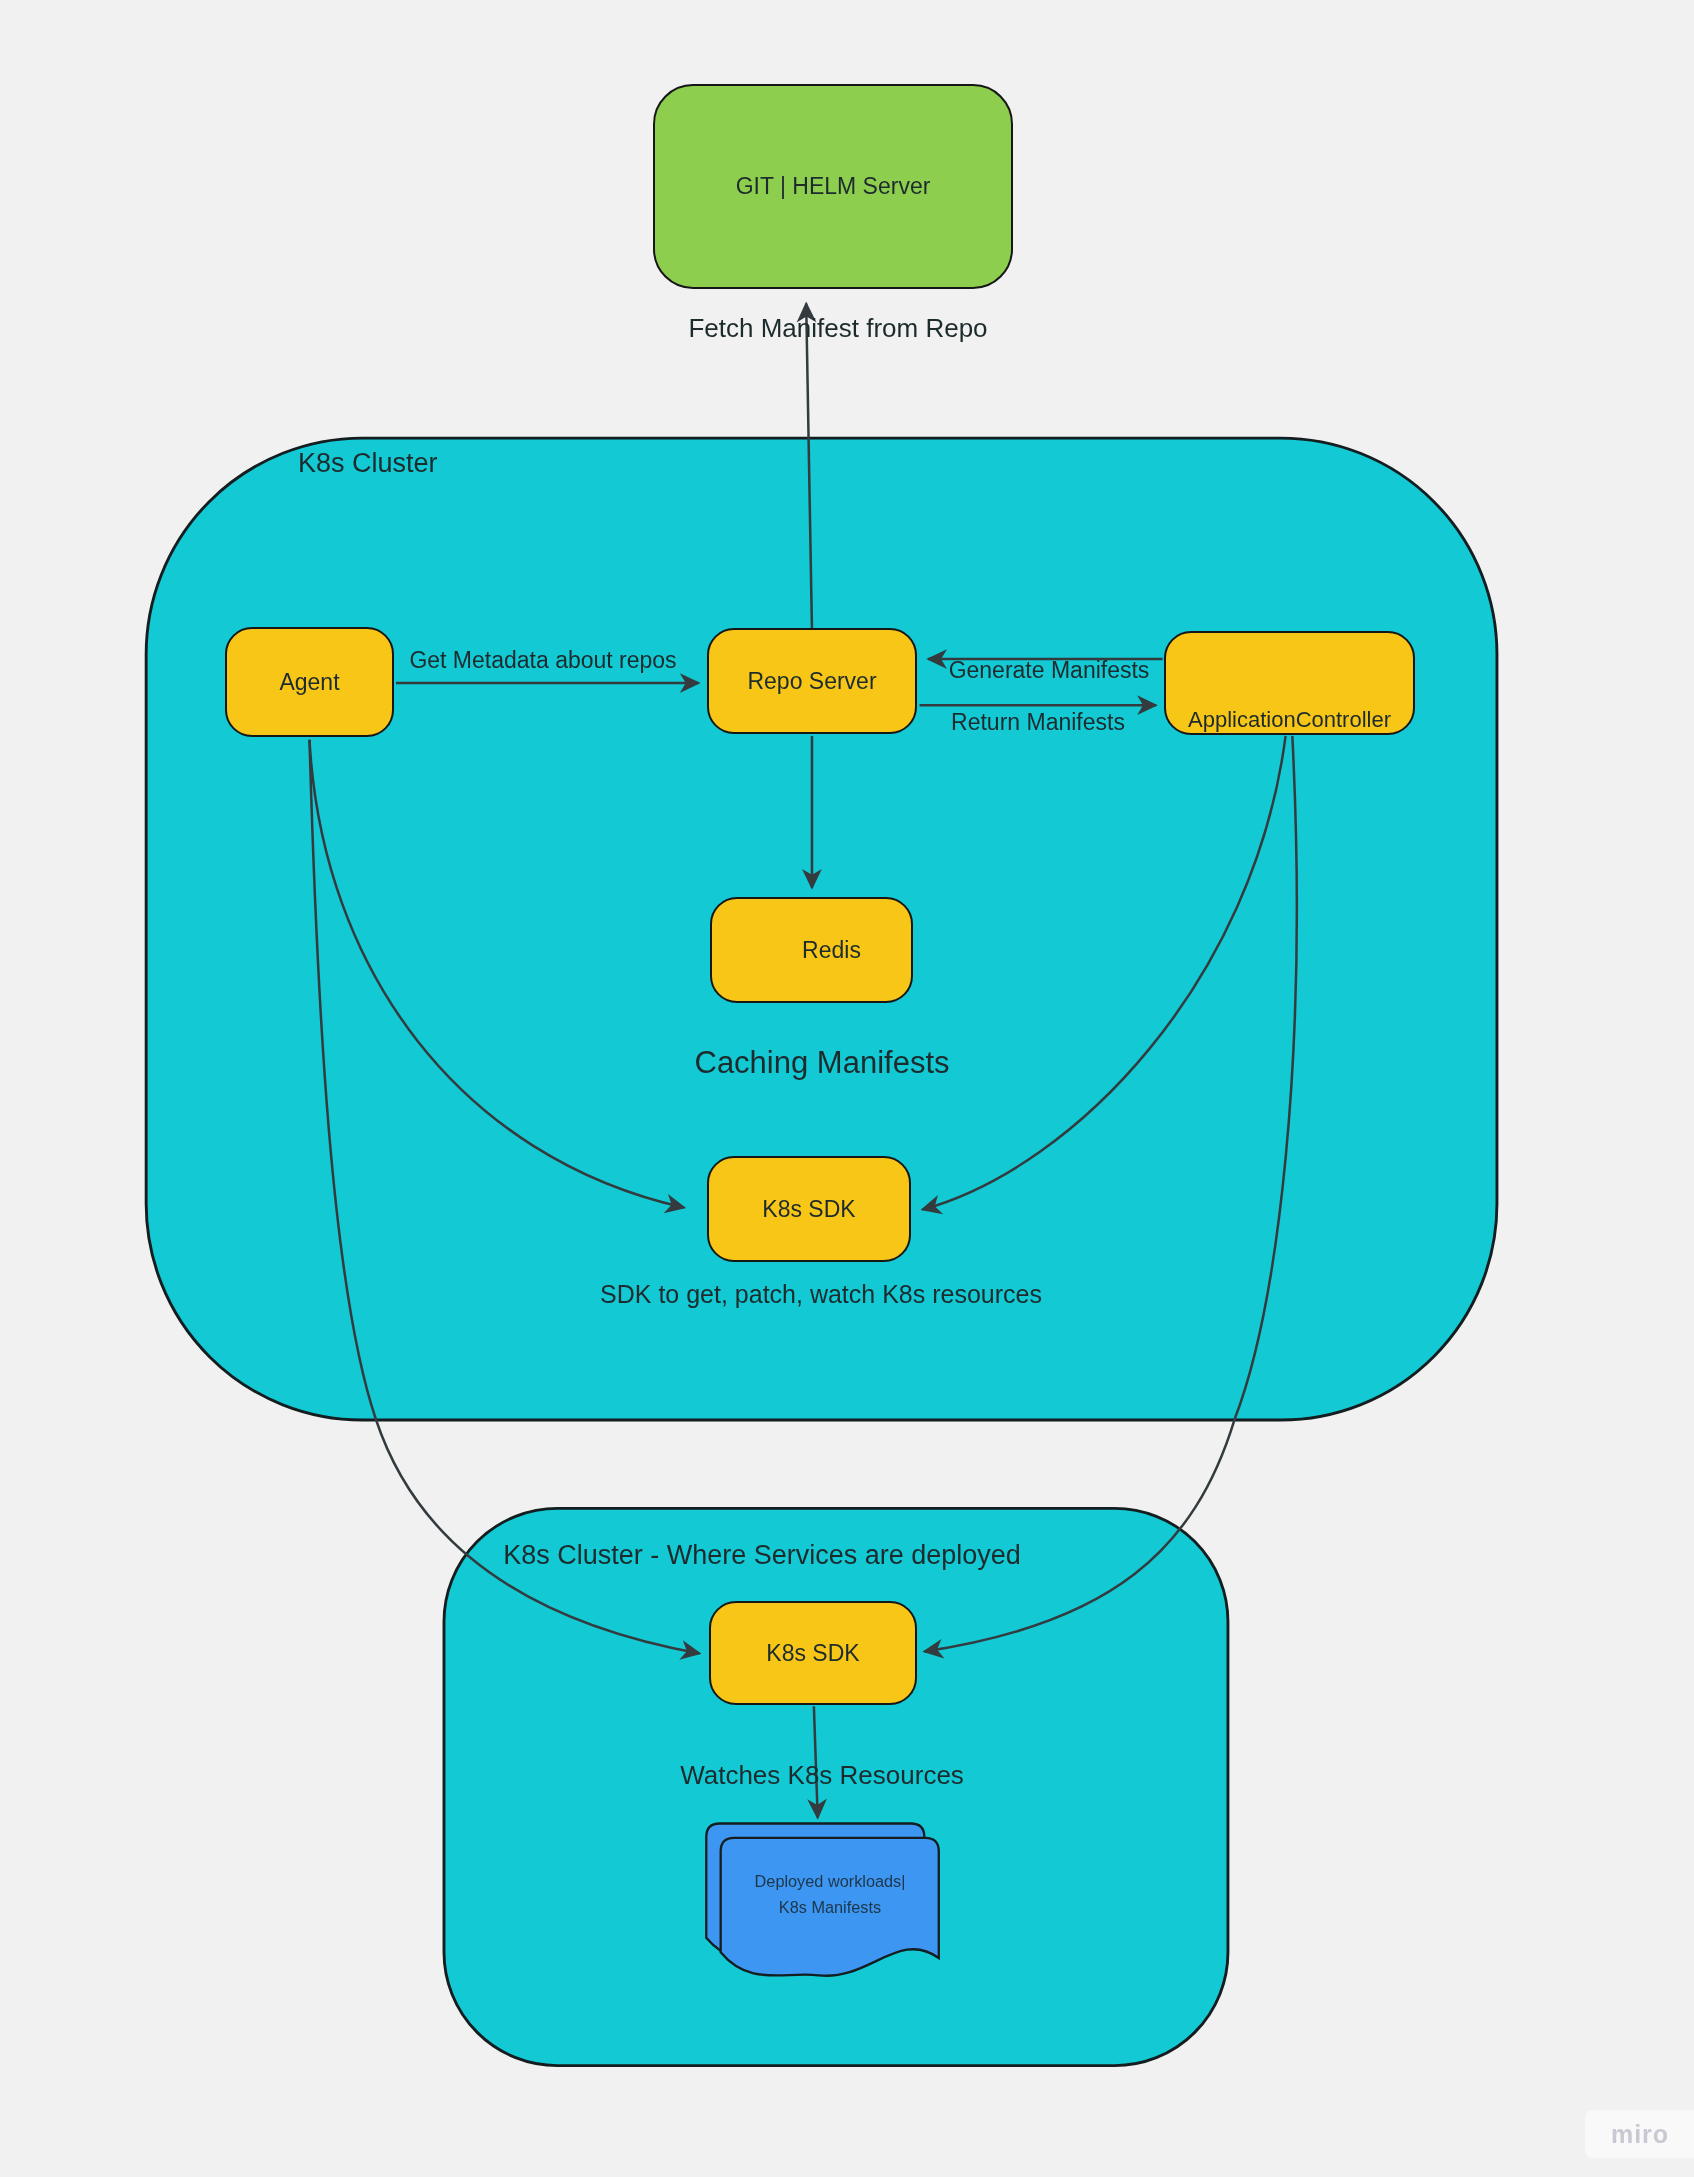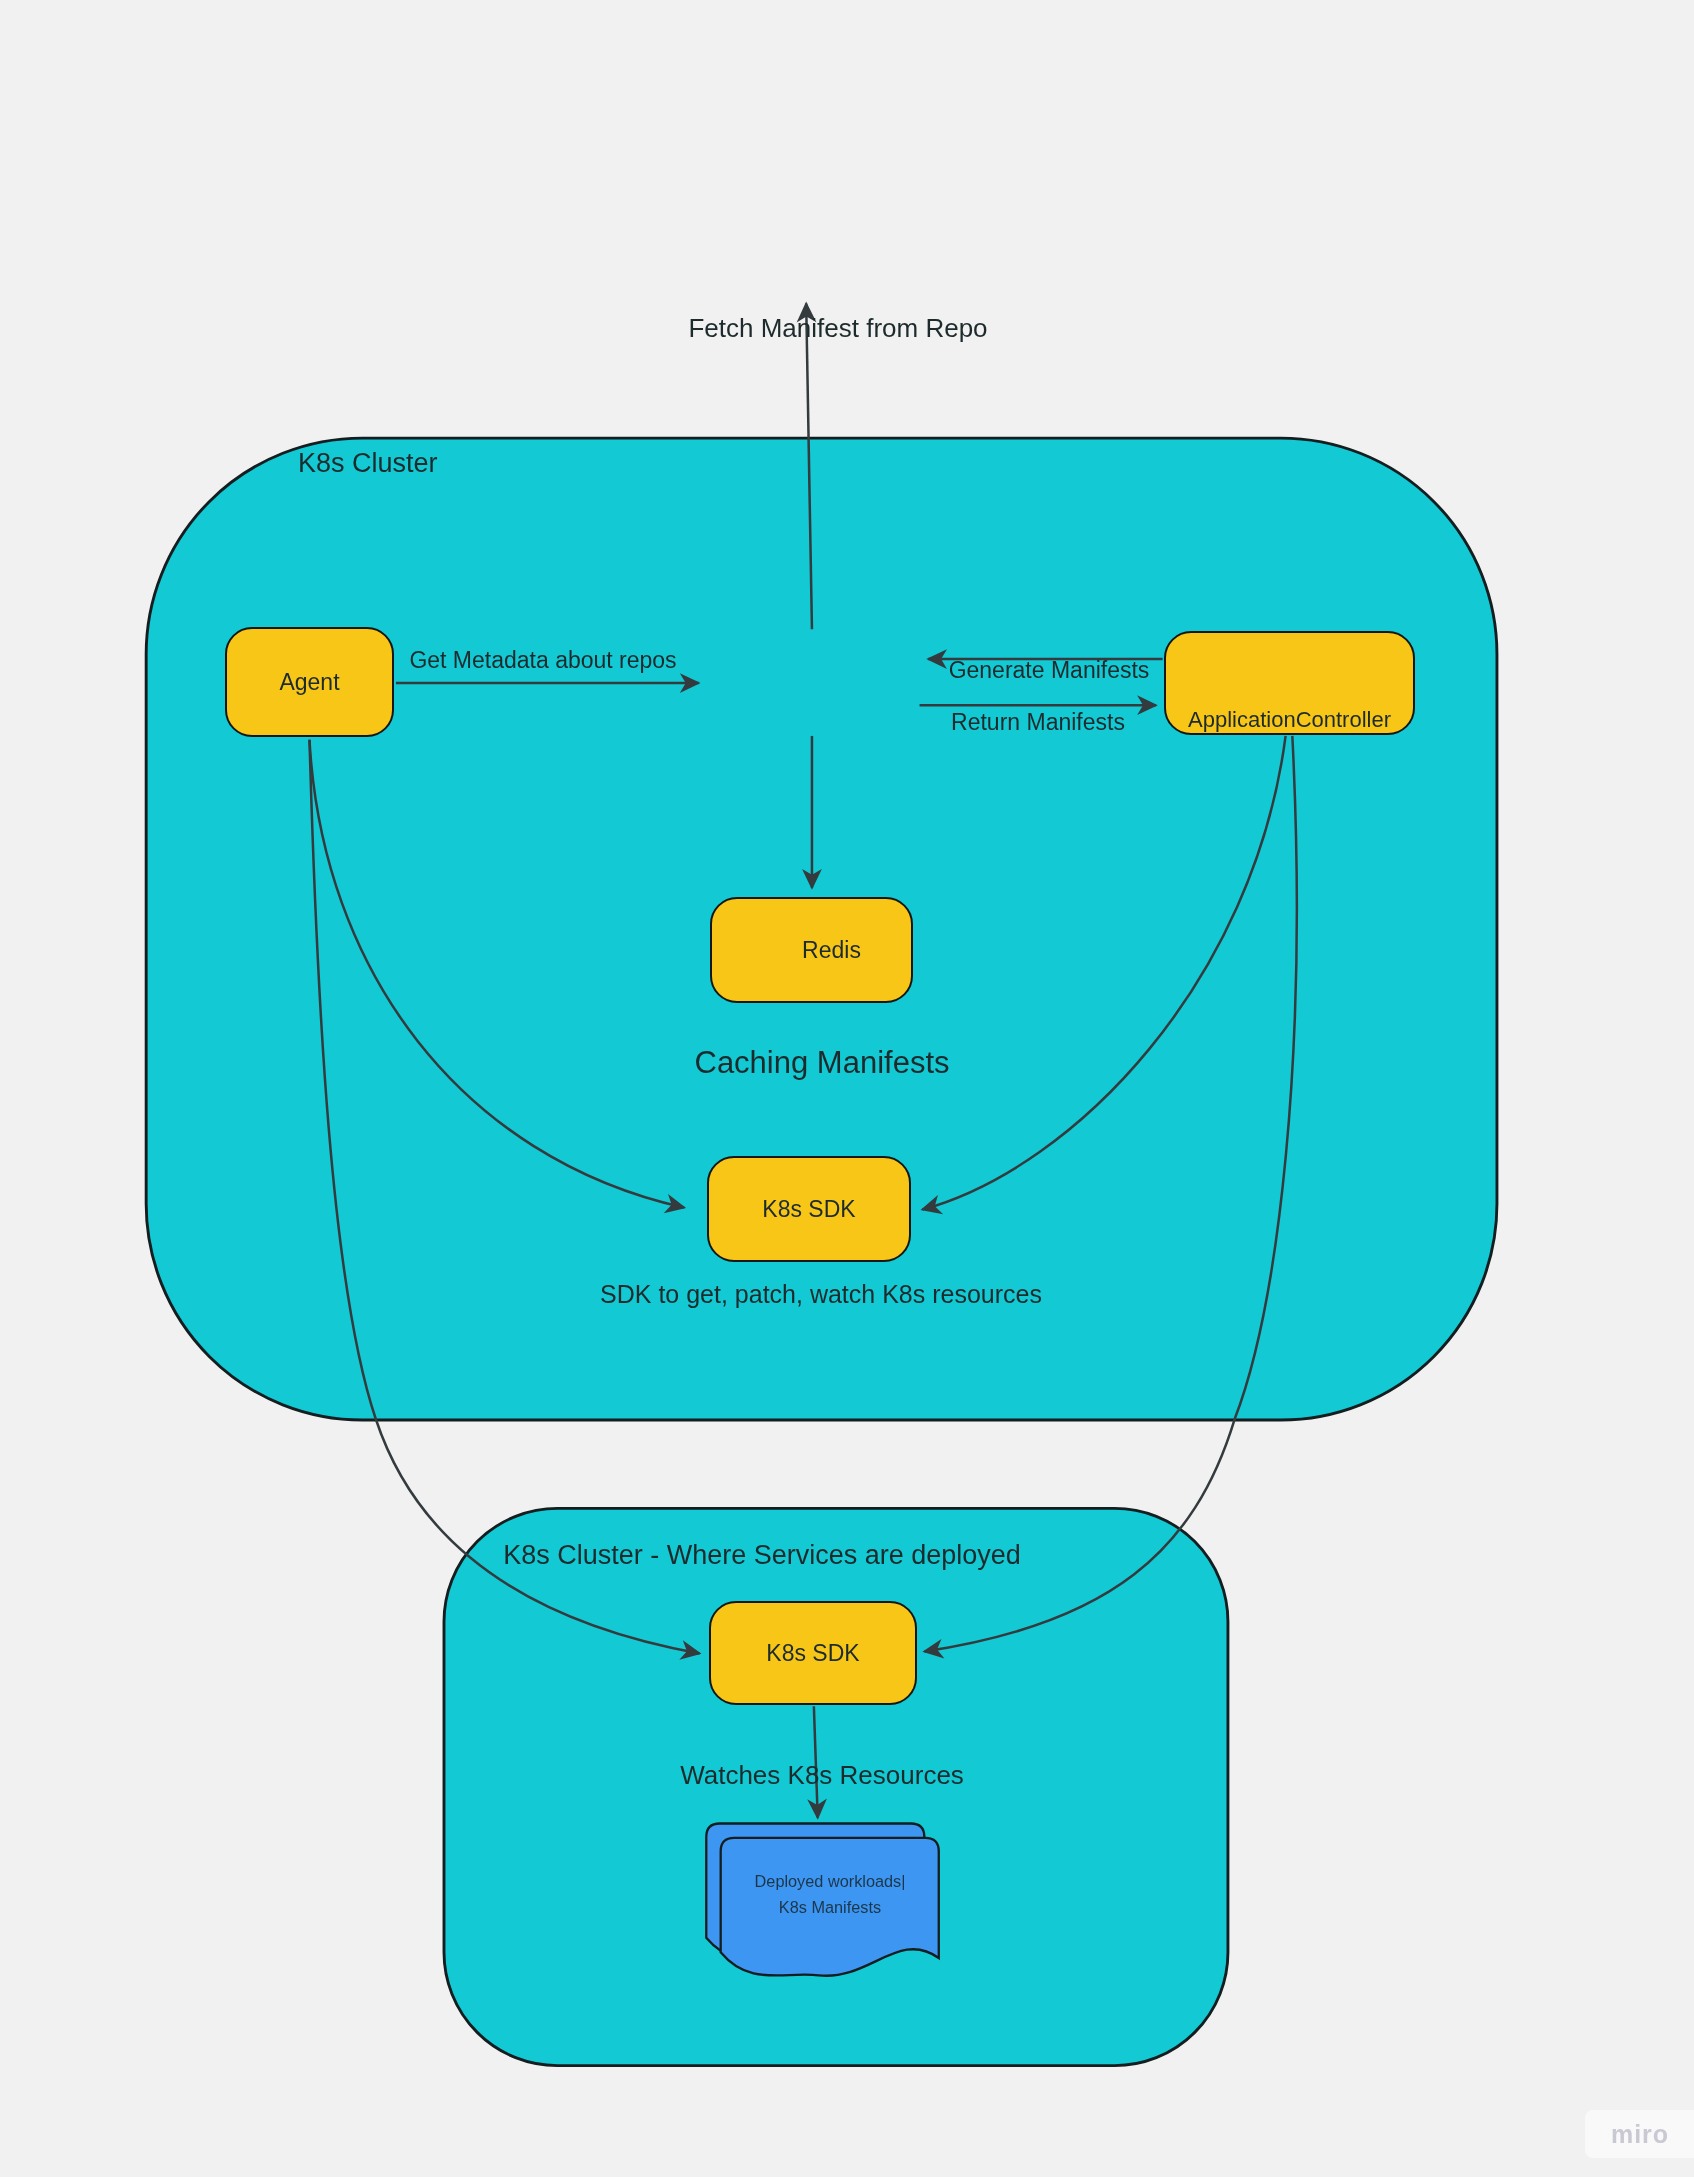--- a/index.html
+++ b/index.html
@@ -61,25 +61,31 @@
     <path class="edge" marker-end="url(#arrow)" d="M1210,686 L966,686"></path>
     <path class="edge" marker-end="url(#arrow)" d="M957,734 L1203,734"></path>
     <path class="edge" marker-end="url(#arrow)" d="M845,766 L845,924"></path>
     <path class="edge" marker-end="url(#arrow)" d="M322,770 C335,1010 480,1205 712,1257"></path>
     <path class="edge" marker-end="url(#arrow)" d="M1338,766 C1305,1020 1120,1215 960,1259"></path>
     <path class="edge" marker-end="url(#arrow)" d="M322,770 C330,1050 345,1340 391,1477 C430,1595 530,1685 728,1721"></path>
     <path class="edge" marker-end="url(#arrow)" d="M1345,766 C1362,1100 1330,1360 1285,1477 C1243,1615 1155,1690 962,1719"></path>
     <path class="edge" marker-end="url(#arrow)" d="M847,1776 L851,1892"></path>
   </svg>
 
+  <div class="node external" style="left:653px;top:84px;width:360px;height:205px;">
+    <span>GIT | HELM Server</span>
+  </div>
 
   <div class="node" style="left:225px;top:627px;width:169px;height:110px;">
     <span>Agent</span>
   </div>
 
+  <div class="node" style="left:707px;top:628px;width:210px;height:106px;">
+    <span>Repo Server</span>
+  </div>
 
   <div class="node" style="left:1164px;top:631px;width:251px;height:104px;font-size:22px;align-items:flex-end;">
     <span>ApplicationController</span>
   </div>
 
   <div class="node" style="left:710px;top:897px;width:203px;height:106px;padding-left:40px;">
     <span>Redis</span>
   </div>
 
   <div class="node" style="left:707px;top:1156px;width:204px;height:106px;">

